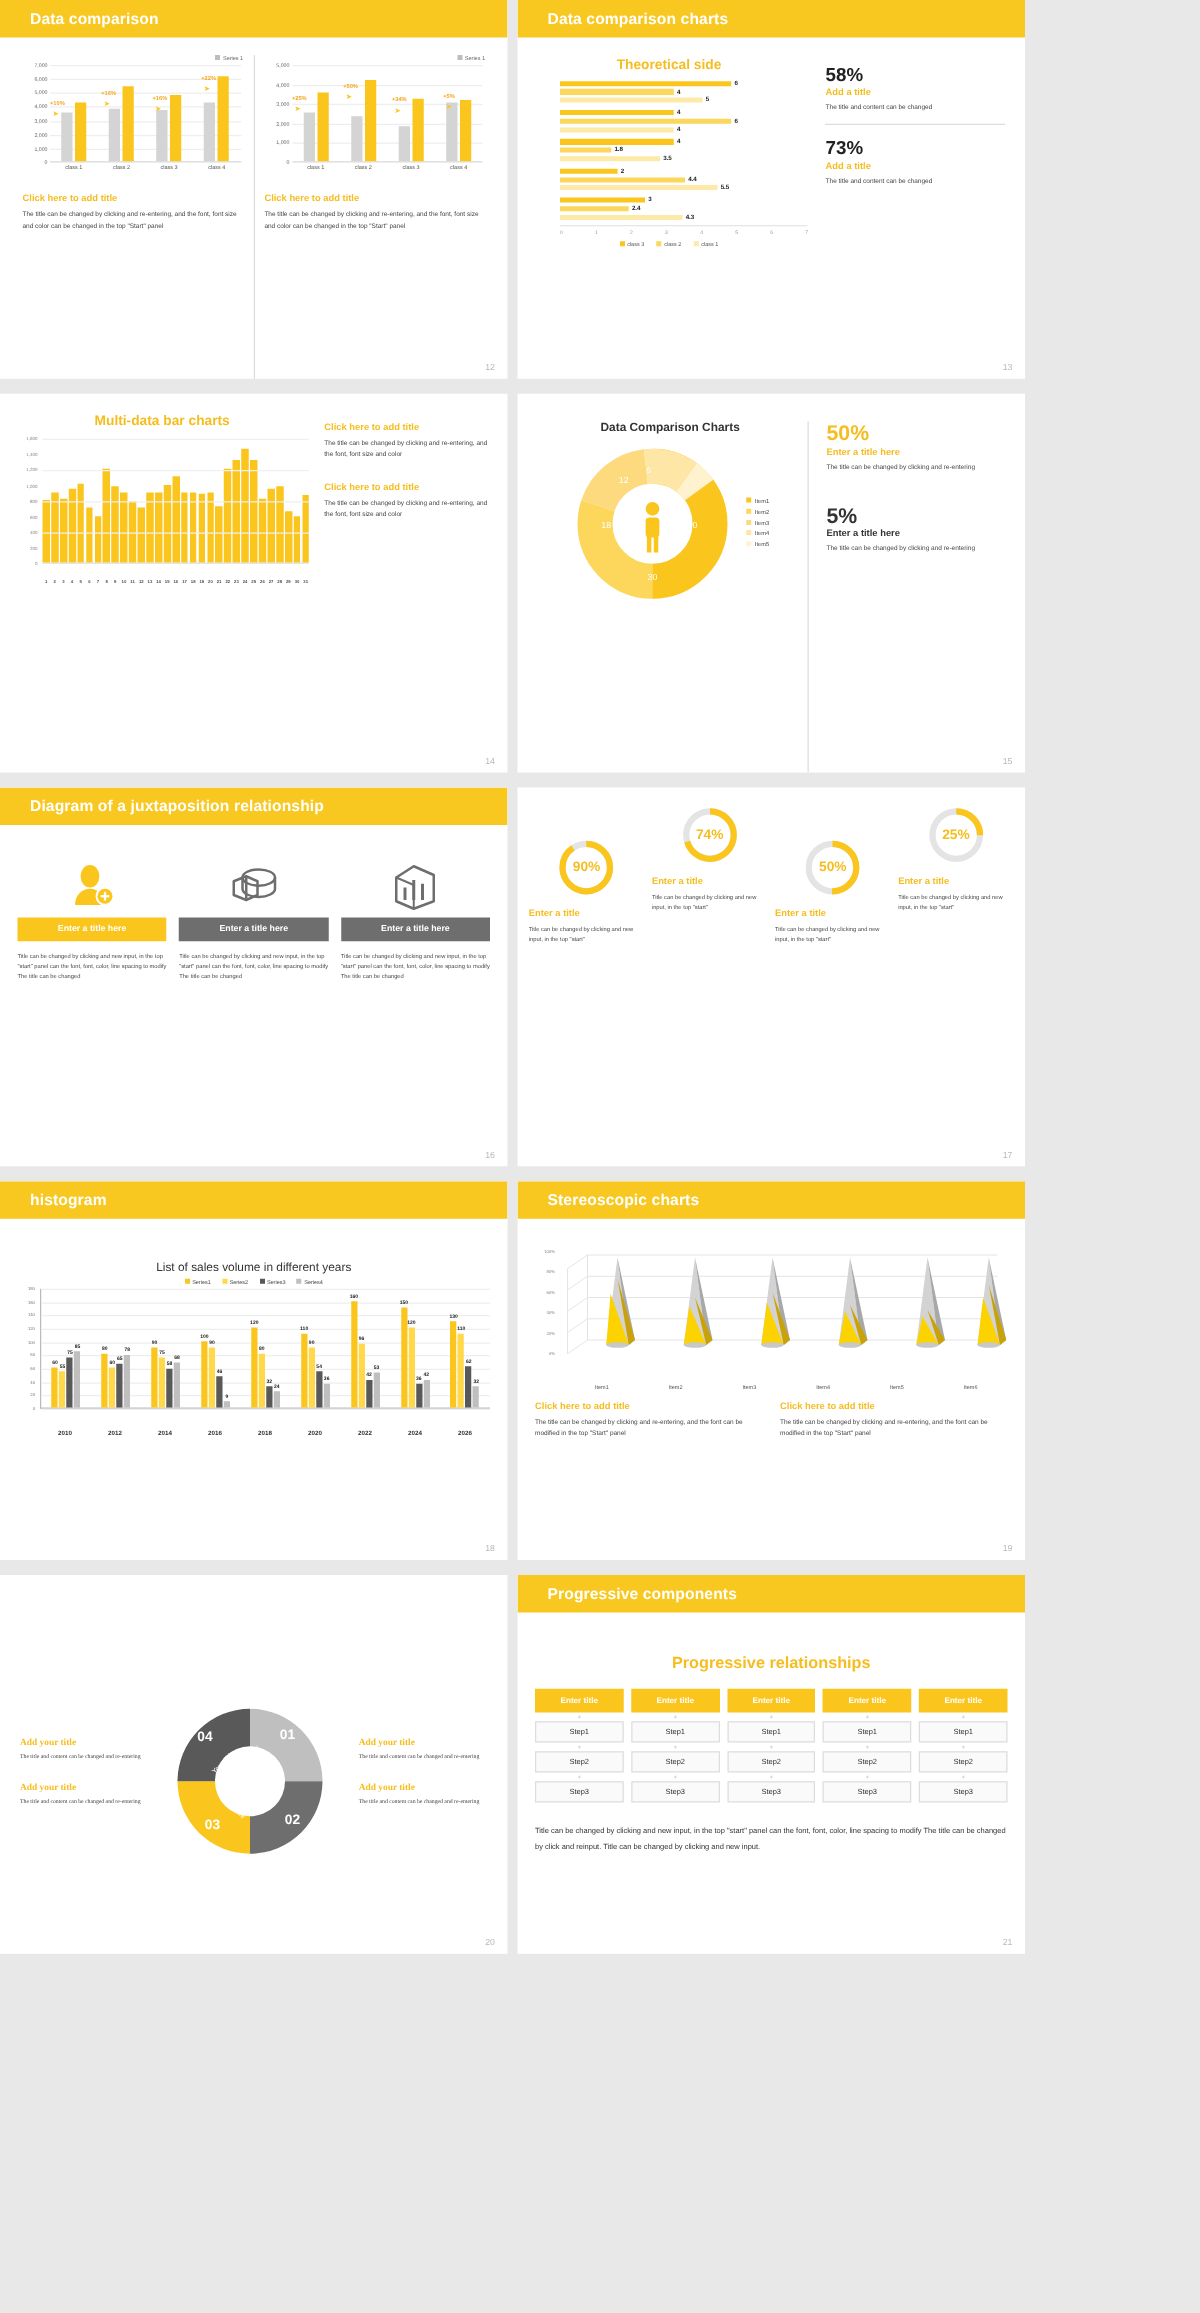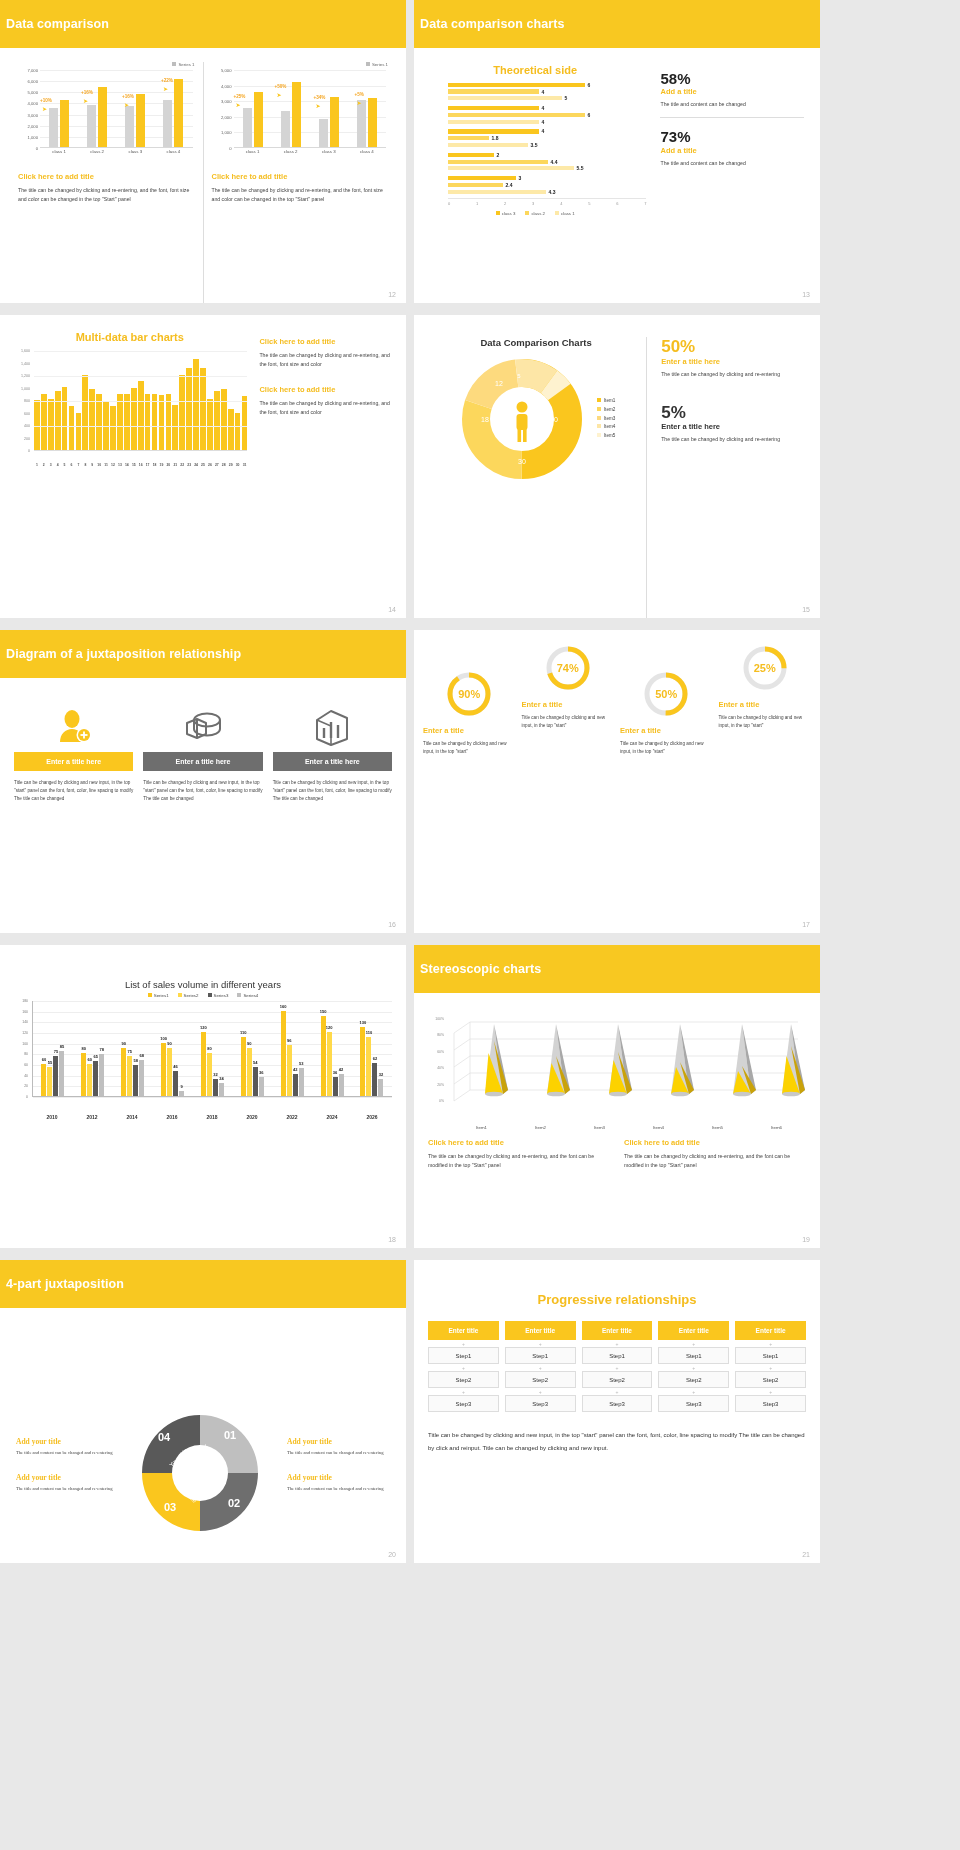--- a/index.html
+++ b/index.html
@@ -7,22 +7,22 @@
     width:960px; height:1850px;
     background:#e8e8e8;
     font-family:"Liberation Sans", sans-serif;
     overflow:hidden;
   }
   .deck { display:grid; grid-template-columns:406px 406px; gap:6px 8px;
           padding:0; width:960px; }
   .slide { background:#fff; width:406px; height:303px; position:relative;
            overflow:hidden; margin-bottom:6px; }
   .slide.right { margin-left:0; }
-  .sbar { background:#f8c821; height:48px; display:flex; align-items:center;
-          padding-left:6px; }
+  .sbar { background:#f8c821; height:30px; display:flex; align-items:center;
+          padding-left:24px; }
   .sbar .t { color:#fff; font-size:12.5px; font-weight:bold; letter-spacing:.1px; }
   .pg { position:absolute; right:10px; bottom:5px; font-size:7px; color:#b8b8b8; }
   .body { position:relative; height:273px; }
 
   
   .ot { color:#f5bd1f; font-weight:bold; }
   .small { font-size:5.2px; line-height:1.75; color:#444; }
   .tiny { font-size:4.6px; line-height:1.7; color:#444; }
 
   
@@ -639,20 +639,23 @@
           <div class="ringtxt">25%</div>
         </div>
         <h5>Enter a title</h5>
         <p class="tiny">Title can be changed by clicking and new input, in the top "start"</p>
       </div>
     </div>
     <div class="pg">17</div>
   </div>
 
   <div class="slide">
+    <div class="sbar">
+      <span class="t">histogram</span>
+    </div>
     <div class="body s18">
       <div style="height:24px"></div>
       <div class="ct">List of sales volume in different years</div>
       <div class="leg18">
         <span><i style="background:#fac61e"></i><span>Series1</span></span>
         <span><i style="background:#ffd949"></i><span>Series2</span></span>
         <span><i style="background:#595959"></i><span>Series3</span></span>
         <span><i style="background:#bfbfbf"></i><span>Series4</span></span>
       </div>
       <div class="c18">
@@ -907,23 +910,20 @@
         <div class="c">
           <h5>Click here to add title</h5>
           <p class="small">The title can be changed by clicking and re-entering, and the font can be modified in the top "Start" panel</p>
         </div>
       </div>
     </div>
     <div class="pg">19</div>
   </div>
 
   <div class="slide">
-    <div class="sbar">
-      <span class="t">4-part juxtaposition</span>
-    </div>
     <div class="body s20">
       <div class="side" style="text-align:left;padding-left:6px">
         <div class="blk">
           <h5>Add your title</h5>
           <p class="tiny">The title and content can be changed and re-entering</p>
         </div>
         <div class="blk">
           <h5>Add your title</h5>
           <p class="tiny">The title and content can be changed and re-entering</p>
         </div>
@@ -953,20 +953,23 @@
         <div class="blk">
           <h5>Add your title</h5>
           <p class="tiny">The title and content can be changed and re-entering</p>
         </div>
       </div>
     </div>
     <div class="pg">20</div>
   </div>
 
   <div class="slide right">
+    <div class="sbar">
+      <span class="t">Progressive components</span>
+    </div>
     <div class="body s21">
       <div style="height:20px"></div>
       <div class="ph">Progressive relationships</div>
       <div class="steps" id="steps21">
           <div class="stepcol">
             <div class="stephead">Enter title</div>
             <div class="stepdot">+</div>
             <div class="stepcell">Step1</div>
             <div class="stepdot">+</div>
             <div class="stepcell">Step2</div>

